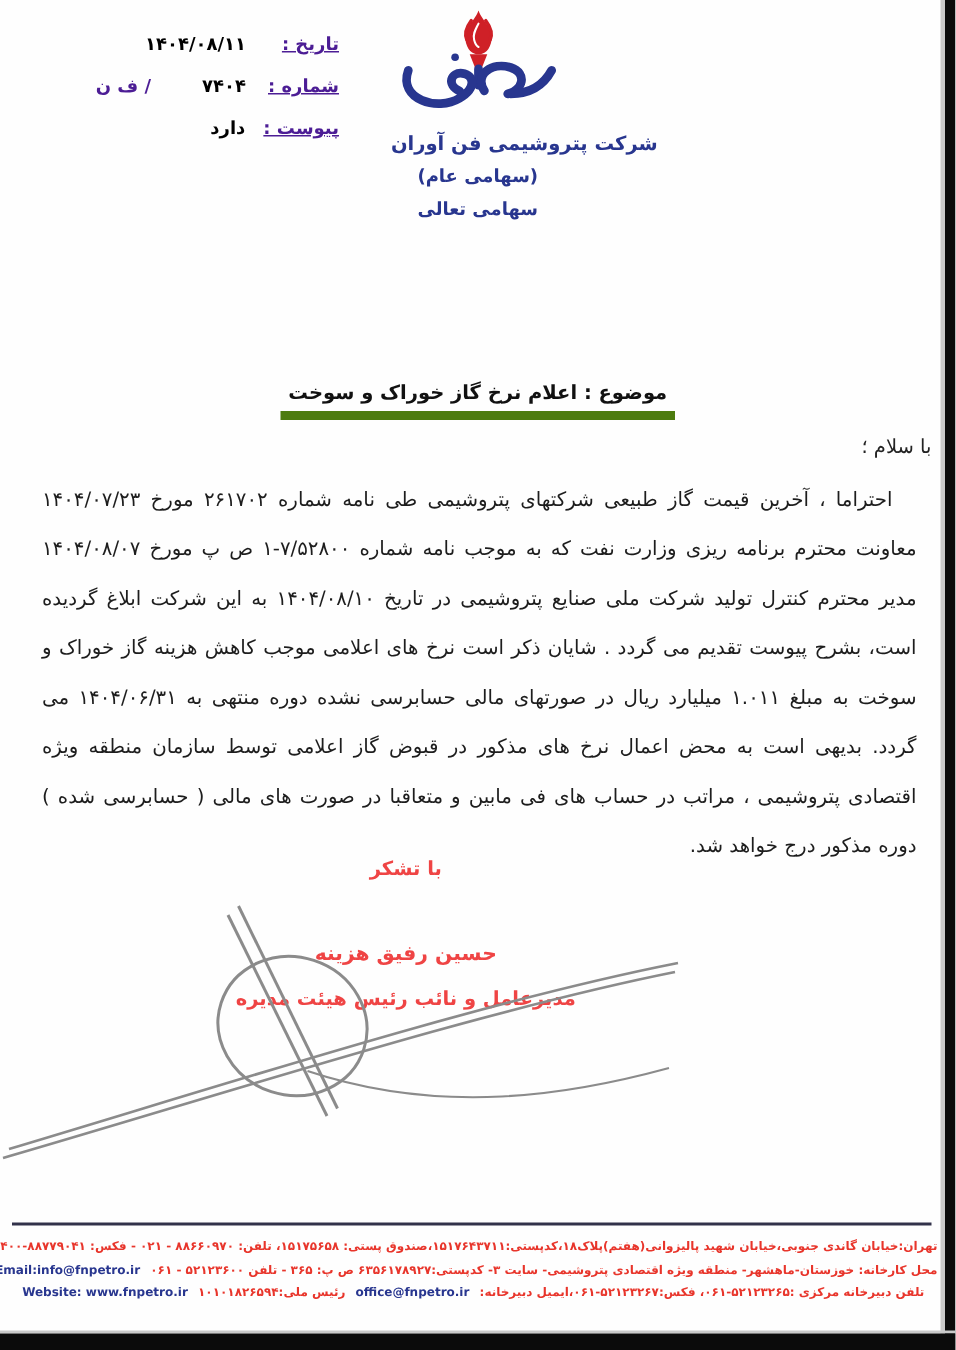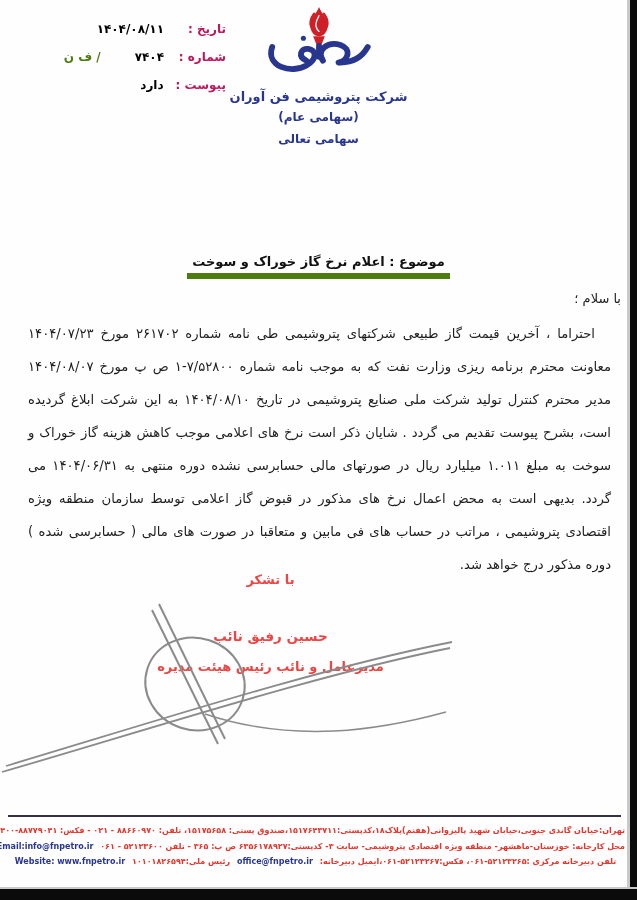--- a/index.html
+++ b/index.html
@@ -4,26 +4,26 @@
 <style>
   html,body{margin:0;padding:0;}
   body{background:#ffffff;}
   .page{
     position:relative;width:637px;height:900px;background:#fefefe;overflow:hidden;
     font-family:"DejaVu Sans","Liberation Sans",sans-serif;
   }
   
   .head-fields{position:absolute;top:22px;left:16px;width:210px;direction:rtl;}
   .hf-row{display:flex;align-items:baseline;gap:12px;margin-bottom:14px;font-size:12px;font-weight:bold;}
-  .hf-label{color:#be185d;min-width:50px;}
+  .hf-label{color:#4c1d95;min-width:50px;text-decoration:underline;}
   .hf-value{color:#000000;}
-  .hf-suffix{color:#4d7c0f;margin-inline-start:22px;}
+  .hf-suffix{color:#4c1d95;margin-inline-start:22px;}
   
   .logo-block{position:absolute;top:6px;left:50%;transform:translateX(-50%);width:240px;text-align:center;color:#28368f;}
-  .company-name{font-size:13px;font-weight:bold;margin-top:1px;}
+  .company-name{font-size:13px;font-weight:bold;margin-top:1px;text-align:right;}
   .company-type{font-size:12px;font-weight:bold;margin-top:6px;}
   .bismillah{font-size:12px;font-weight:bold;margin-top:8px;}
   
   .recipient{position:absolute;top:158px;right:26px;left:26px;direction:rtl;text-align:right;font-weight:bold;font-size:13.5px;color:#141414;}
   .recipient div{margin-bottom:17px;}
   
   .subject{position:absolute;top:251px;left:0;width:100%;text-align:center;}
   .subject span{display:inline-block;direction:rtl;font-weight:bold;font-size:13px;color:#111;border-bottom:6px solid #4d7c0f;padding:0 5px 4px 5px;}
   
   .salutation{position:absolute;top:291px;right:16px;direction:rtl;font-size:13px;color:#232323;}
@@ -93,21 +93,21 @@
 
   <div class="subject">
     <span>موضوع : اعلام نرخ گاز خوراک و سوخت</span>
   </div>
 
   <div class="salutation">با سلام ؛</div>
   <div class="body-text">احتراما ، آخرین قیمت گاز طبیعی شرکتهای پتروشیمی طی نامه شماره ۲۶۱۷۰۲ مورخ ۱۴۰۴/۰۷/۲۳ معاونت محترم برنامه ریزی وزارت نفت که به موجب نامه شماره ۷/۵۲۸۰۰-۱ ص پ مورخ ۱۴۰۴/۰۸/۰۷ مدیر محترم کنترل تولید شرکت ملی صنایع پتروشیمی در تاریخ ۱۴۰۴/۰۸/۱۰ به این شرکت ابلاغ گردیده است، بشرح پیوست تقدیم می گردد . شایان ذکر است نرخ های اعلامی موجب کاهش هزینه گاز خوراک و سوخت به مبلغ ۱.۰۱۱ میلیارد ریال در صورتهای مالی حسابرسی نشده دوره منتهی به ۱۴۰۴/۰۶/۳۱  می گردد. بدیهی است به محض اعمال نرخ های مذکور در قبوض گاز اعلامی توسط سازمان منطقه ویژه اقتصادی پتروشیمی ، مراتب در حساب های فی مابین و متعاقبا در صورت های مالی ( حسابرسی شده ) دوره مذکور درج خواهد شد.</div>
 
   <div class="sig-block">
     <div class="sig-thanks">با تشکر</div>
-    <div class="sig-name">حسین رفیق نائب</div>
+    <div class="sig-name">حسین رفیق هزینه</div>
     <div class="sig-title">مدیرعامل و نائب رئیس هیئت مدیره</div>
   </div>
 
   <svg class="sig-svg" viewBox="0 0 470 188">
     <g fill="none" stroke="#8b8b8b">
       <ellipse cx="195" cy="92" rx="50" ry="46" transform="rotate(18 195 92)" stroke-width="2"></ellipse>
       <path d="M152 18 L218 152" stroke-width="2"></path>
       <path d="M159 12 L225 147" stroke-width="2"></path>
       <path d="M6 174 C150 131 320 76 452 50" stroke-width="1.8"></path>
       <path d="M2 180 C150 137 320 82 450 56" stroke-width="1.8"></path>

